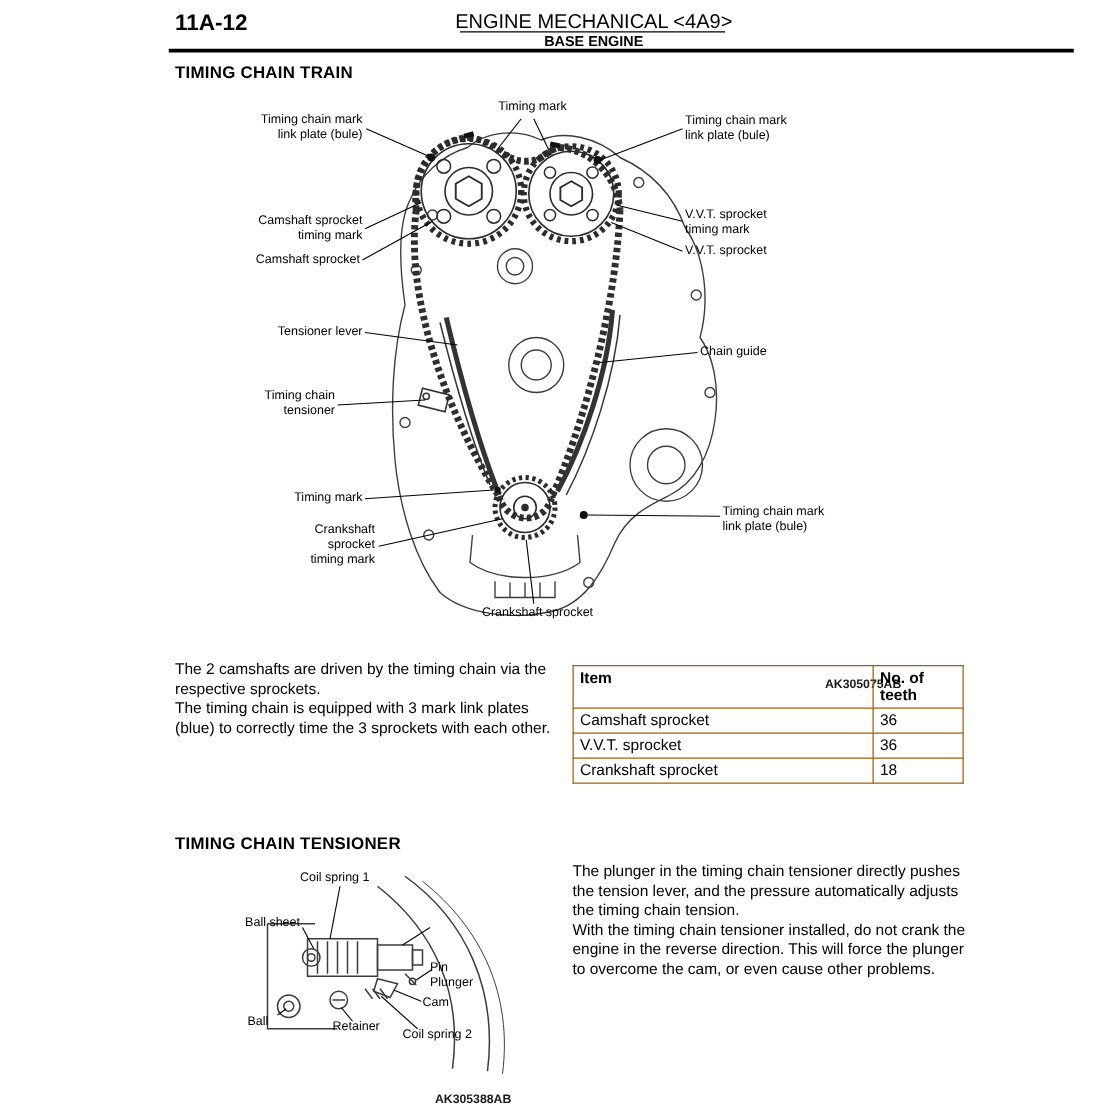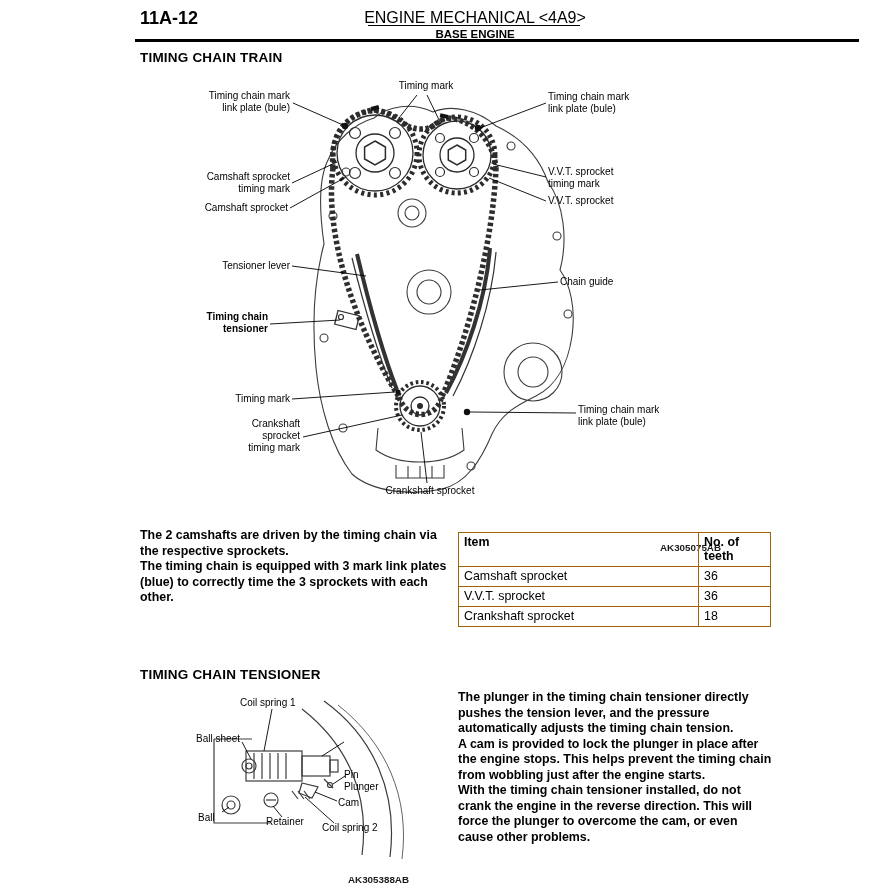--- a/index.html
+++ b/index.html
@@ -12,21 +12,21 @@
   .header-center { position:absolute; left:240px; top:9px; width:470px; text-align:center; }
   .rule-sub { position:absolute; left:368px; top:25px; width:212px; height:1px; background:#000; }
   .header-subtitle { position:absolute; left:240px; top:28px; width:470px; text-align:center; font-size:11.5px; font-weight:bold; }
   .rule-main { position:absolute; left:135px; top:39px; width:724px; height:2.5px; background:#000; }
   .section-title { position:absolute; left:140px; font-size:13.5px; font-weight:bold; letter-spacing:0.2px; }
   .fig { position:absolute; }
   .fig svg { position:absolute; left:0; top:0; }
   .fig-label { position:absolute; font-size:10px; line-height:1.18; white-space:pre-line; }
   .ta-r { text-align:right; } .ta-c { text-align:center; }
   .fig-code { position:absolute; font-size:9.8px; font-weight:bold; color:#1a1a1a;margin-top:33px; }
-  .body-text { position:absolute; font-size:12.4px; line-height:1.25; width:318px;font-weight:bold; }
+  .body-text { position:absolute; font-size:12.4px; line-height:1.25; width:318px; }
   .body-text p { margin:0; }
   .teeth-table { position:absolute; left:458px; top:532px; border-collapse:collapse; font-size:12.4px; }
   .teeth-table th, .teeth-table td { border:1px solid #a16207; padding:2px 5px 3px 5px; text-align:left; vertical-align:top; }
   .teeth-table th { font-weight:bold; }
   .col-item { width:240px; } .col-teeth { width:72px; }
 </style>
 </head>
 <body>
 
 <div class="page-code">11A-12</div>
@@ -144,21 +144,21 @@
   <div class="fig-label" style="left:408px; top:15px; width:100px;">Timing chain mark
 link plate (bule)</div>
   <div class="fig-label ta-r" style="left:52px; top:95px; width:98px;">Camshaft sprocket
 timing mark</div>
   <div class="fig-label ta-r" style="left:40px; top:126px; width:108px;">Camshaft sprocket</div>
   <div class="fig-label" style="left:408px; top:90px; width:95px;">V.V.T. sprocket
 timing mark</div>
   <div class="fig-label" style="left:408px; top:119px; width:90px;">V.V.T. sprocket</div>
   <div class="fig-label ta-r" style="left:60px; top:184px; width:90px;">Tensioner lever</div>
   <div class="fig-label" style="left:420px; top:200px; width:72px;">Chain guide</div>
-  <div class="fig-label ta-r" style="left:58px; top:235px; width:70px;font-weight:bold;">Timing chain
+  <div class="fig-label ta-r" style="left:58px; top:235px; width:70px;">Timing chain
 tensioner</div>
   <div class="fig-label ta-r" style="left:84px; top:317px; width:66px;">Timing mark</div>
   <div class="fig-label ta-r" style="left:92px; top:342px; width:68px;">Crankshaft
 sprocket
 timing mark</div>
   <div class="fig-label" style="left:438px; top:328px; width:100px;">Timing chain mark
 link plate (bule)</div>
   <div class="fig-label ta-c" style="left:232px; top:409px; width:116px;">Crankshaft sprocket</div>
   <div class="fig-code" style="left:520px; top:433px;">AK305075AB</div>
 </div>
@@ -238,15 +238,14 @@
   <div class="fig-label" style="left:192px; top:74px; width:30px;">Pin</div>
   <div class="fig-label" style="left:186px; top:102px; width:34px;">Cam</div>
   <div class="fig-label" style="left:46px; top:117px; width:30px;">Ball</div>
   <div class="fig-label" style="left:114px; top:121px; width:52px;">Retainer</div>
   <div class="fig-label" style="left:170px; top:127px; width:76px;">Coil spring 2</div>
   <div class="fig-code" style="left:196px; top:146px;">AK305388AB</div>
 </div>
 
 <div class="body-text" style="left:458px; top:690px;">
   <p>The plunger in the timing chain tensioner directly pushes the tension lever, and the pressure automatically adjusts the timing chain tension.</p>
-  <p>A cam is provided to lock the plunger in place after the engine stops. This helps prevent the timing chain from wobbling just after the engine starts.</p>
   <p>With the timing chain tensioner installed, do not crank the engine in the reverse direction. This will force the plunger to overcome the cam, or even cause other problems.</p>
 </div>
 
 </body></html>

